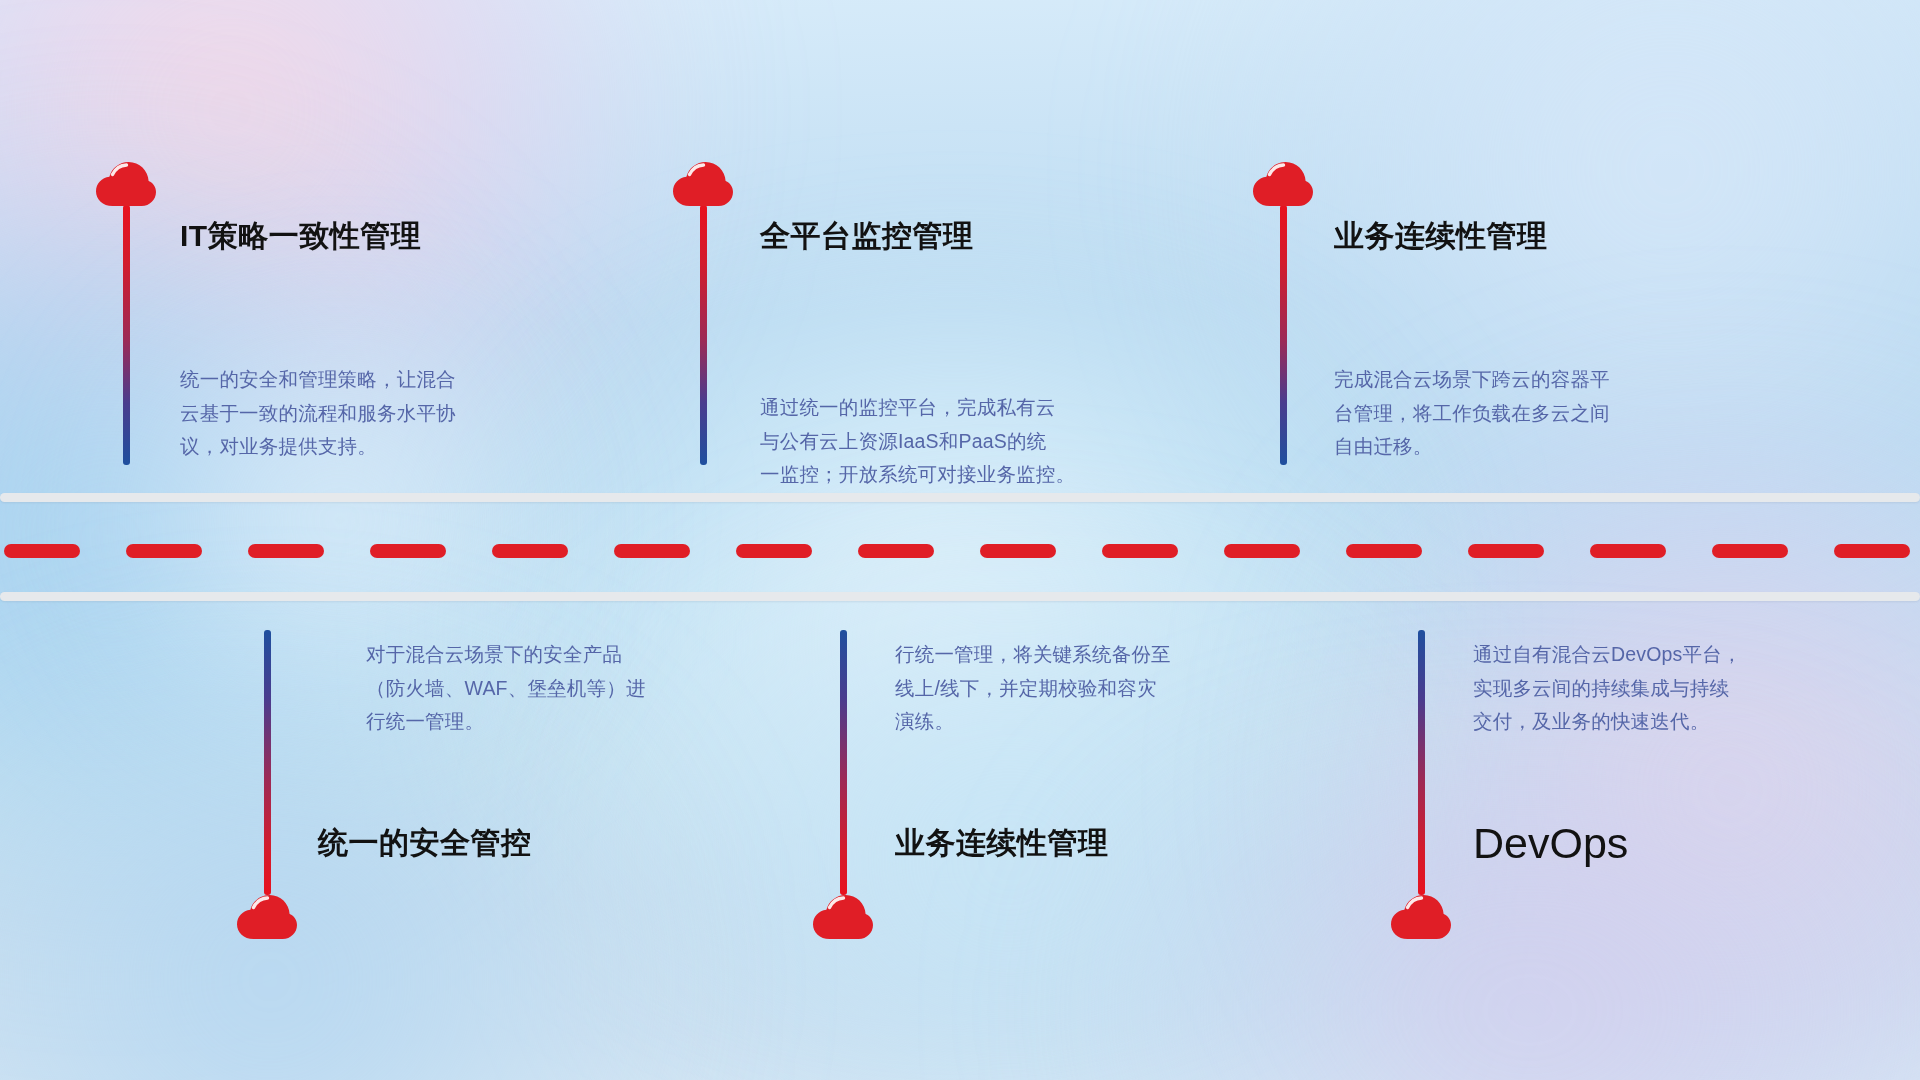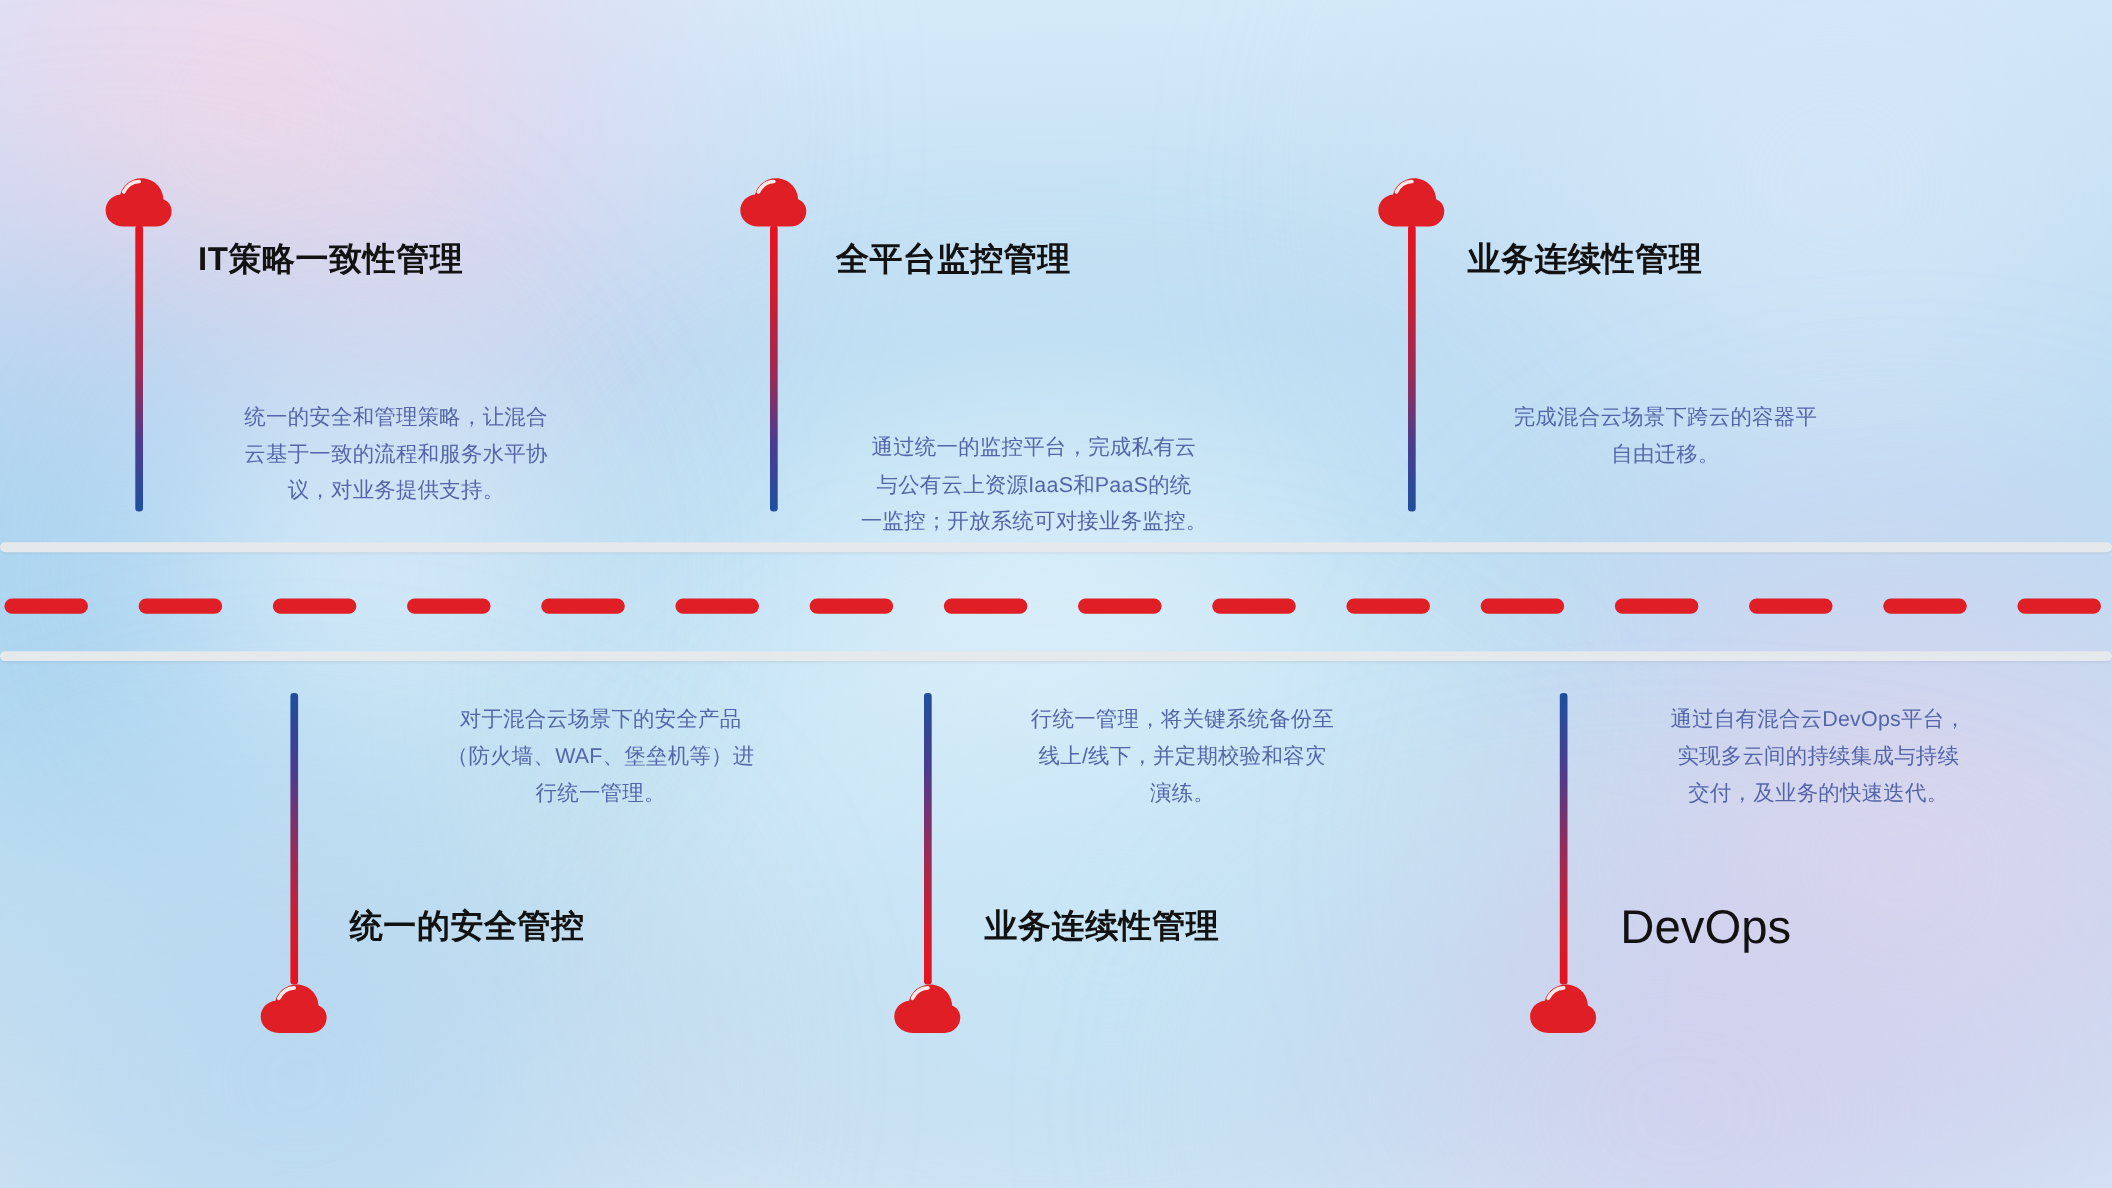--- a/index.html
+++ b/index.html
@@ -150,21 +150,20 @@
     letter-spacing: 0px;
   }
   .item-body {
     position: absolute;
     font-size: 19.5px;
     line-height: 1.72;
     color: #5566a8;
     width: 360px;
     letter-spacing: 0.2px;
     font-weight: 400;
-    text-align: center;
   }
   .item-body .ln { display: block; white-space: nowrap; }
 </style>
 </head>
 <body>
 
 <div id="stage">
 
   <div class="bg-base"></div>
   <div class="bg-bloom bloom-tl"></div>
@@ -228,20 +227,21 @@
       <div class="pole down" style="left: 1280px; top: 205px; height: 260px;"></div>
       <div style="position: absolute; left: 1252px; top: 160px; width: 62px; height: 48px;">
         <svg viewBox="0 0 62 48" class="cloud-icon">
           <path d="M17.5 46 C7.8 46 1 39.6 1 31.2 C1 23.6 6.8 17.6 14.4 16.8 C16.6 8.2 24.4 2 33.6 2 C44.4 2 53.2 10.5 53.6 21.1 C58.3 23.0 61 27.3 61 32.0 C61 39.6 54.8 46 46.6 46 Z" fill="#e01e26"></path>
           <path d="M17.5 14.5 C20.5 8.5 26.0 5.2 31.5 5.0" stroke="#ffffff" stroke-width="3.4" stroke-linecap="round" fill="none" opacity="0.9"></path>
         </svg>
       </div>
       <div class="item-title" style="left: 1334px; top: 218px;">业务连续性管理</div>
       <div class="item-body" style="left: 1334px; top: 363px;">
         <span class="ln">完成混合云场景下跨云的容器平</span>
+        <span class="ln">台管理，将工作负载在多云之间</span>
         <span class="ln">自由迁移。</span>
       </div>
       <div class="pole up" style="left: 264px; top: 630px; height: 265px;"></div>
       <div style="position: absolute; left: 236px; top: 893px; width: 62px; height: 48px;">
         <svg viewBox="0 0 62 48" class="cloud-icon">
           <path d="M17.5 46 C7.8 46 1 39.6 1 31.2 C1 23.6 6.8 17.6 14.4 16.8 C16.6 8.2 24.4 2 33.6 2 C44.4 2 53.2 10.5 53.6 21.1 C58.3 23.0 61 27.3 61 32.0 C61 39.6 54.8 46 46.6 46 Z" fill="#e01e26"></path>
           <path d="M17.5 14.5 C20.5 8.5 26.0 5.2 31.5 5.0" stroke="#ffffff" stroke-width="3.4" stroke-linecap="round" fill="none" opacity="0.9"></path>
         </svg>
       </div>
       <div class="item-body" style="left: 318px; top: 638px; margin-left: 48px;">

